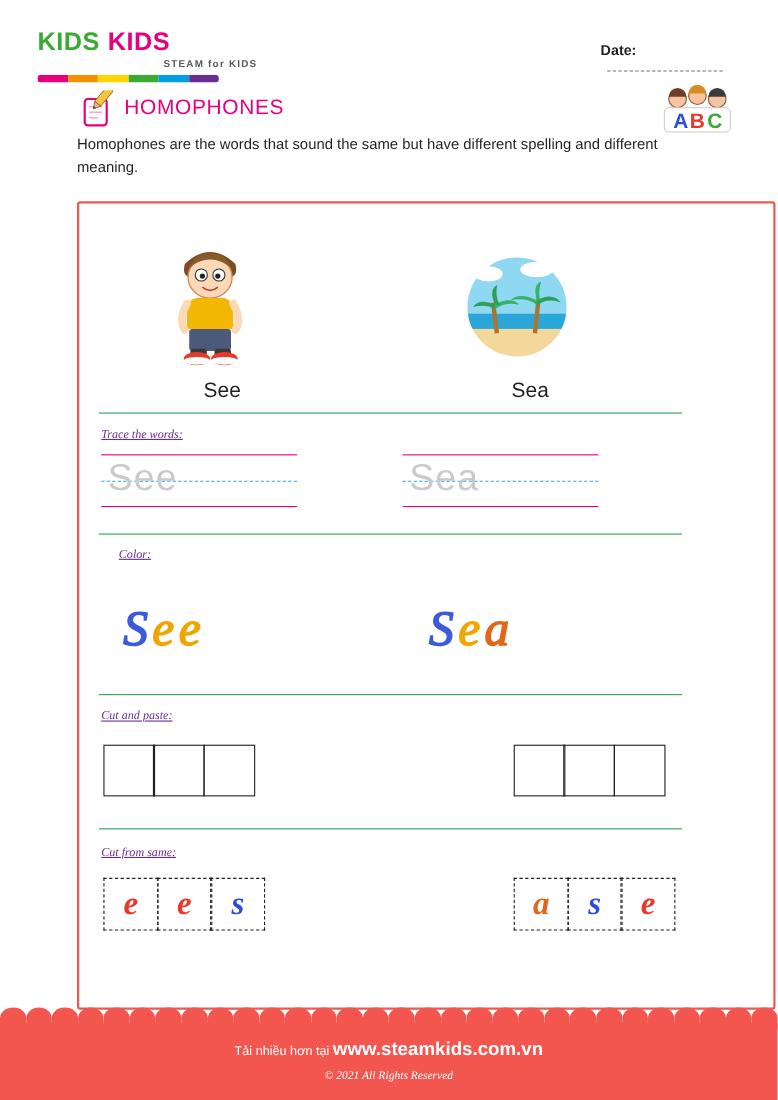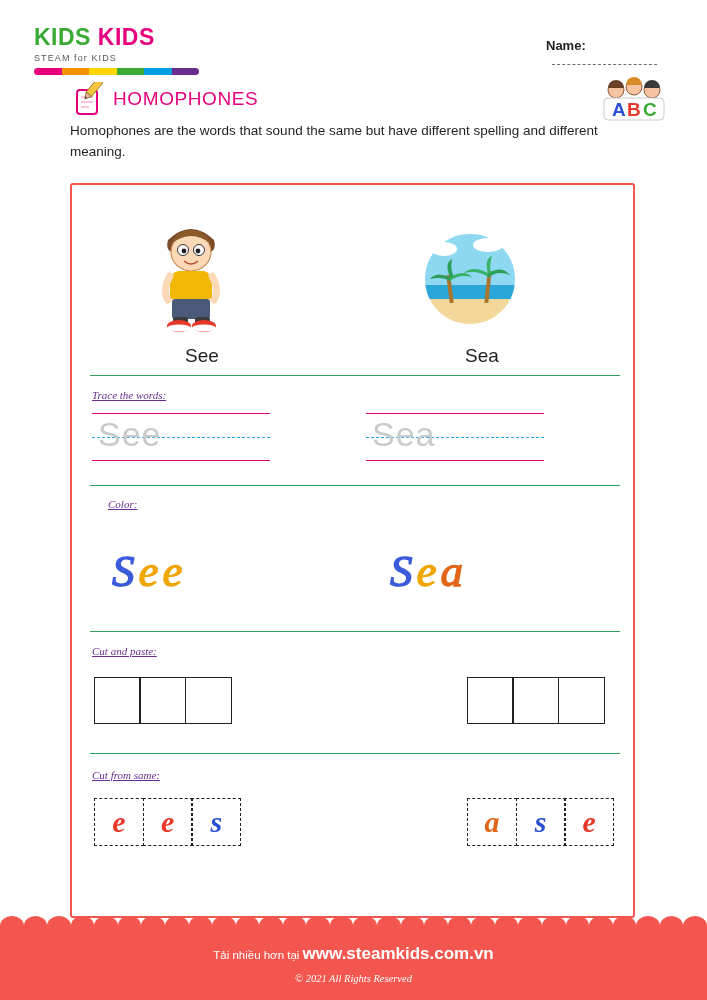--- a/index.html
+++ b/index.html
@@ -39,22 +39,23 @@
     font-weight: bold;
     letter-spacing: 0.5px;
     line-height: 1;
   }
   .logo-main .s1 { color: #3aaa35; }
   .logo-main .s3 { color: #e6007e; }
   .logo-sub {
     font-size: 9px;
     color: #58595b;
     letter-spacing: 1.1px;
-    font-weight: normal;
+    font-weight: bold;
     margin-top: 4px;
+    text-align: right;
   }
   .logo-bar {
     margin-top: 5px;
     width: 165px;
     height: 7px;
     display: flex;
     border-radius: 4px;
     overflow: hidden;
   }
   .logo-bar div { flex: 1 1 auto; height: 100%; }
@@ -127,21 +128,21 @@
     font-size: 13.5px;
     color: #231f20;
     line-height: 1.55;
   }
 
   
   .sheet {
     position: absolute;
     left: 70px;
     top: 183px;
-    width: 565px;
+    width: 635px;
     height: 735px;
     border: 2px solid #f2564e;
     border-radius: 3px;
     box-sizing: border-box;
   }
 
   
   .img-boy {
     position: absolute;
     left: 76px;
@@ -309,21 +310,21 @@
         <div style="background:#f39200"></div>
         <div style="background:#ffd500"></div>
         <div style="background:#3aaa35"></div>
         <div style="background:#009fe3"></div>
         <div style="background:#6a2d8f"></div>
       </div>
     </div>
 
 
     <div class="date-field">
-      <span>Name:</span><span class="date-line"></span>
+      <span>Date:</span><span class="date-line"></span>
     </div>
   </div>
 
   <div class="title-row">
     <span class="pencil-icon">
       <svg viewBox="0 0 28 34" width="28" height="34">
         <rect x="2" y="8" width="20" height="24" rx="3" fill="#ffffff" stroke="#e6007e" stroke-width="2"></rect>
         <line x1="6" y1="15" x2="18" y2="15" stroke="#f9a8c9" stroke-width="1.4"></line>
         <line x1="6" y1="20" x2="18" y2="20" stroke="#f9a8c9" stroke-width="1.4"></line>
         <line x1="6" y1="25" x2="14" y2="25" stroke="#f9a8c9" stroke-width="1.4"></line>

